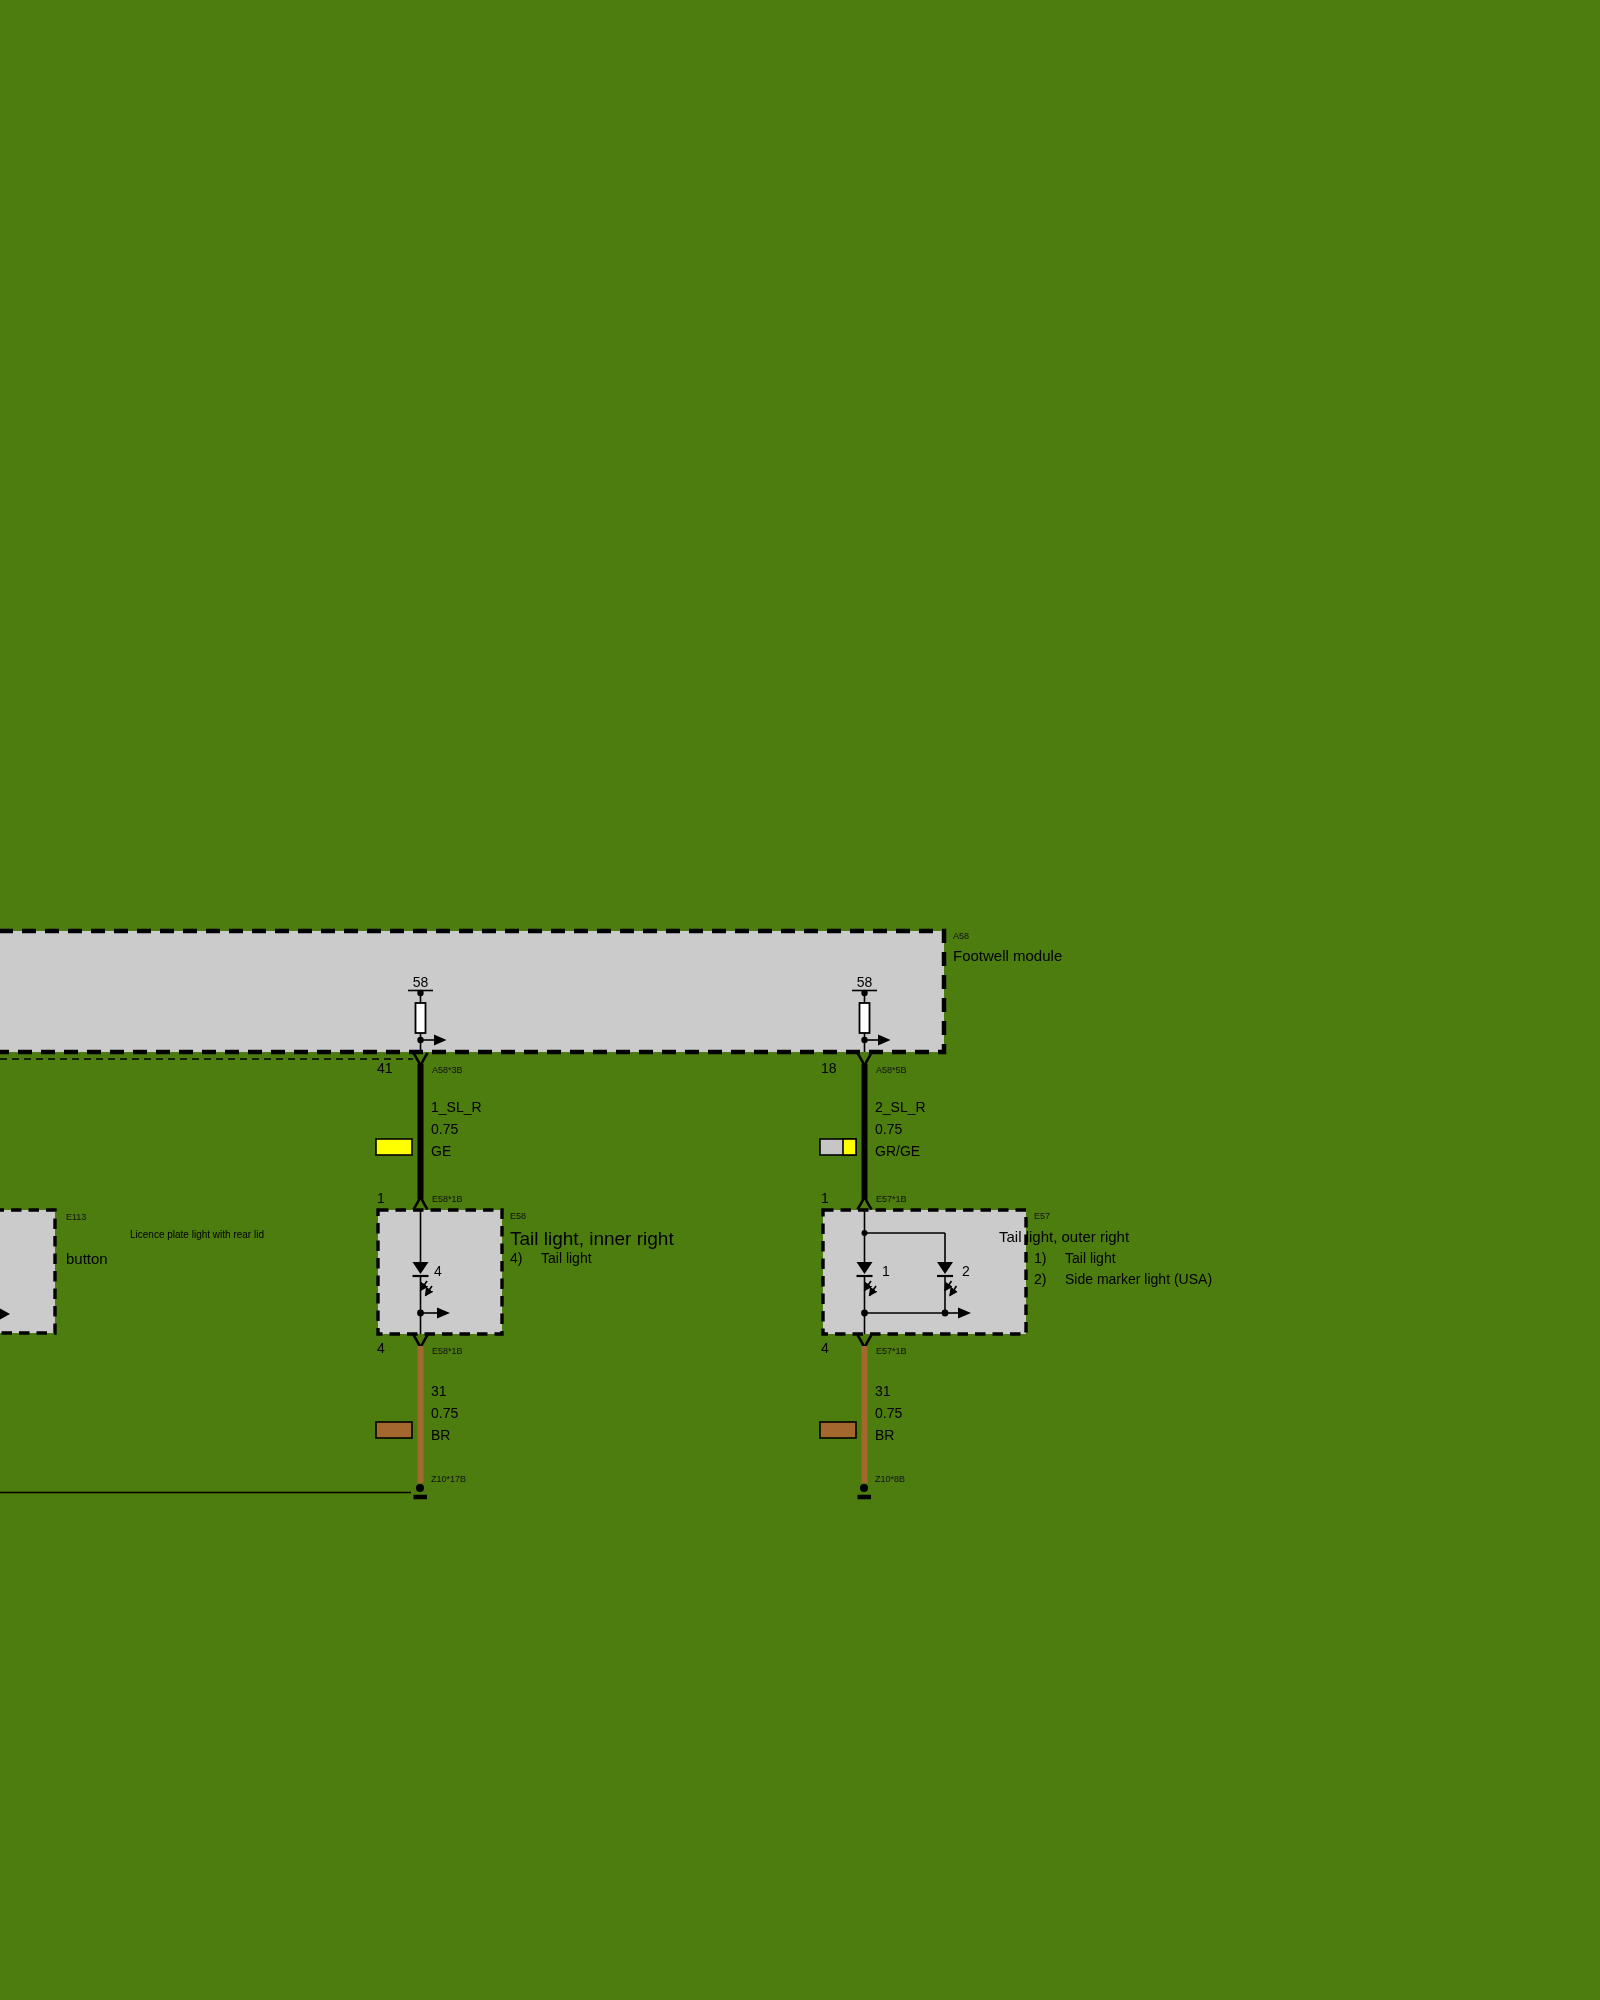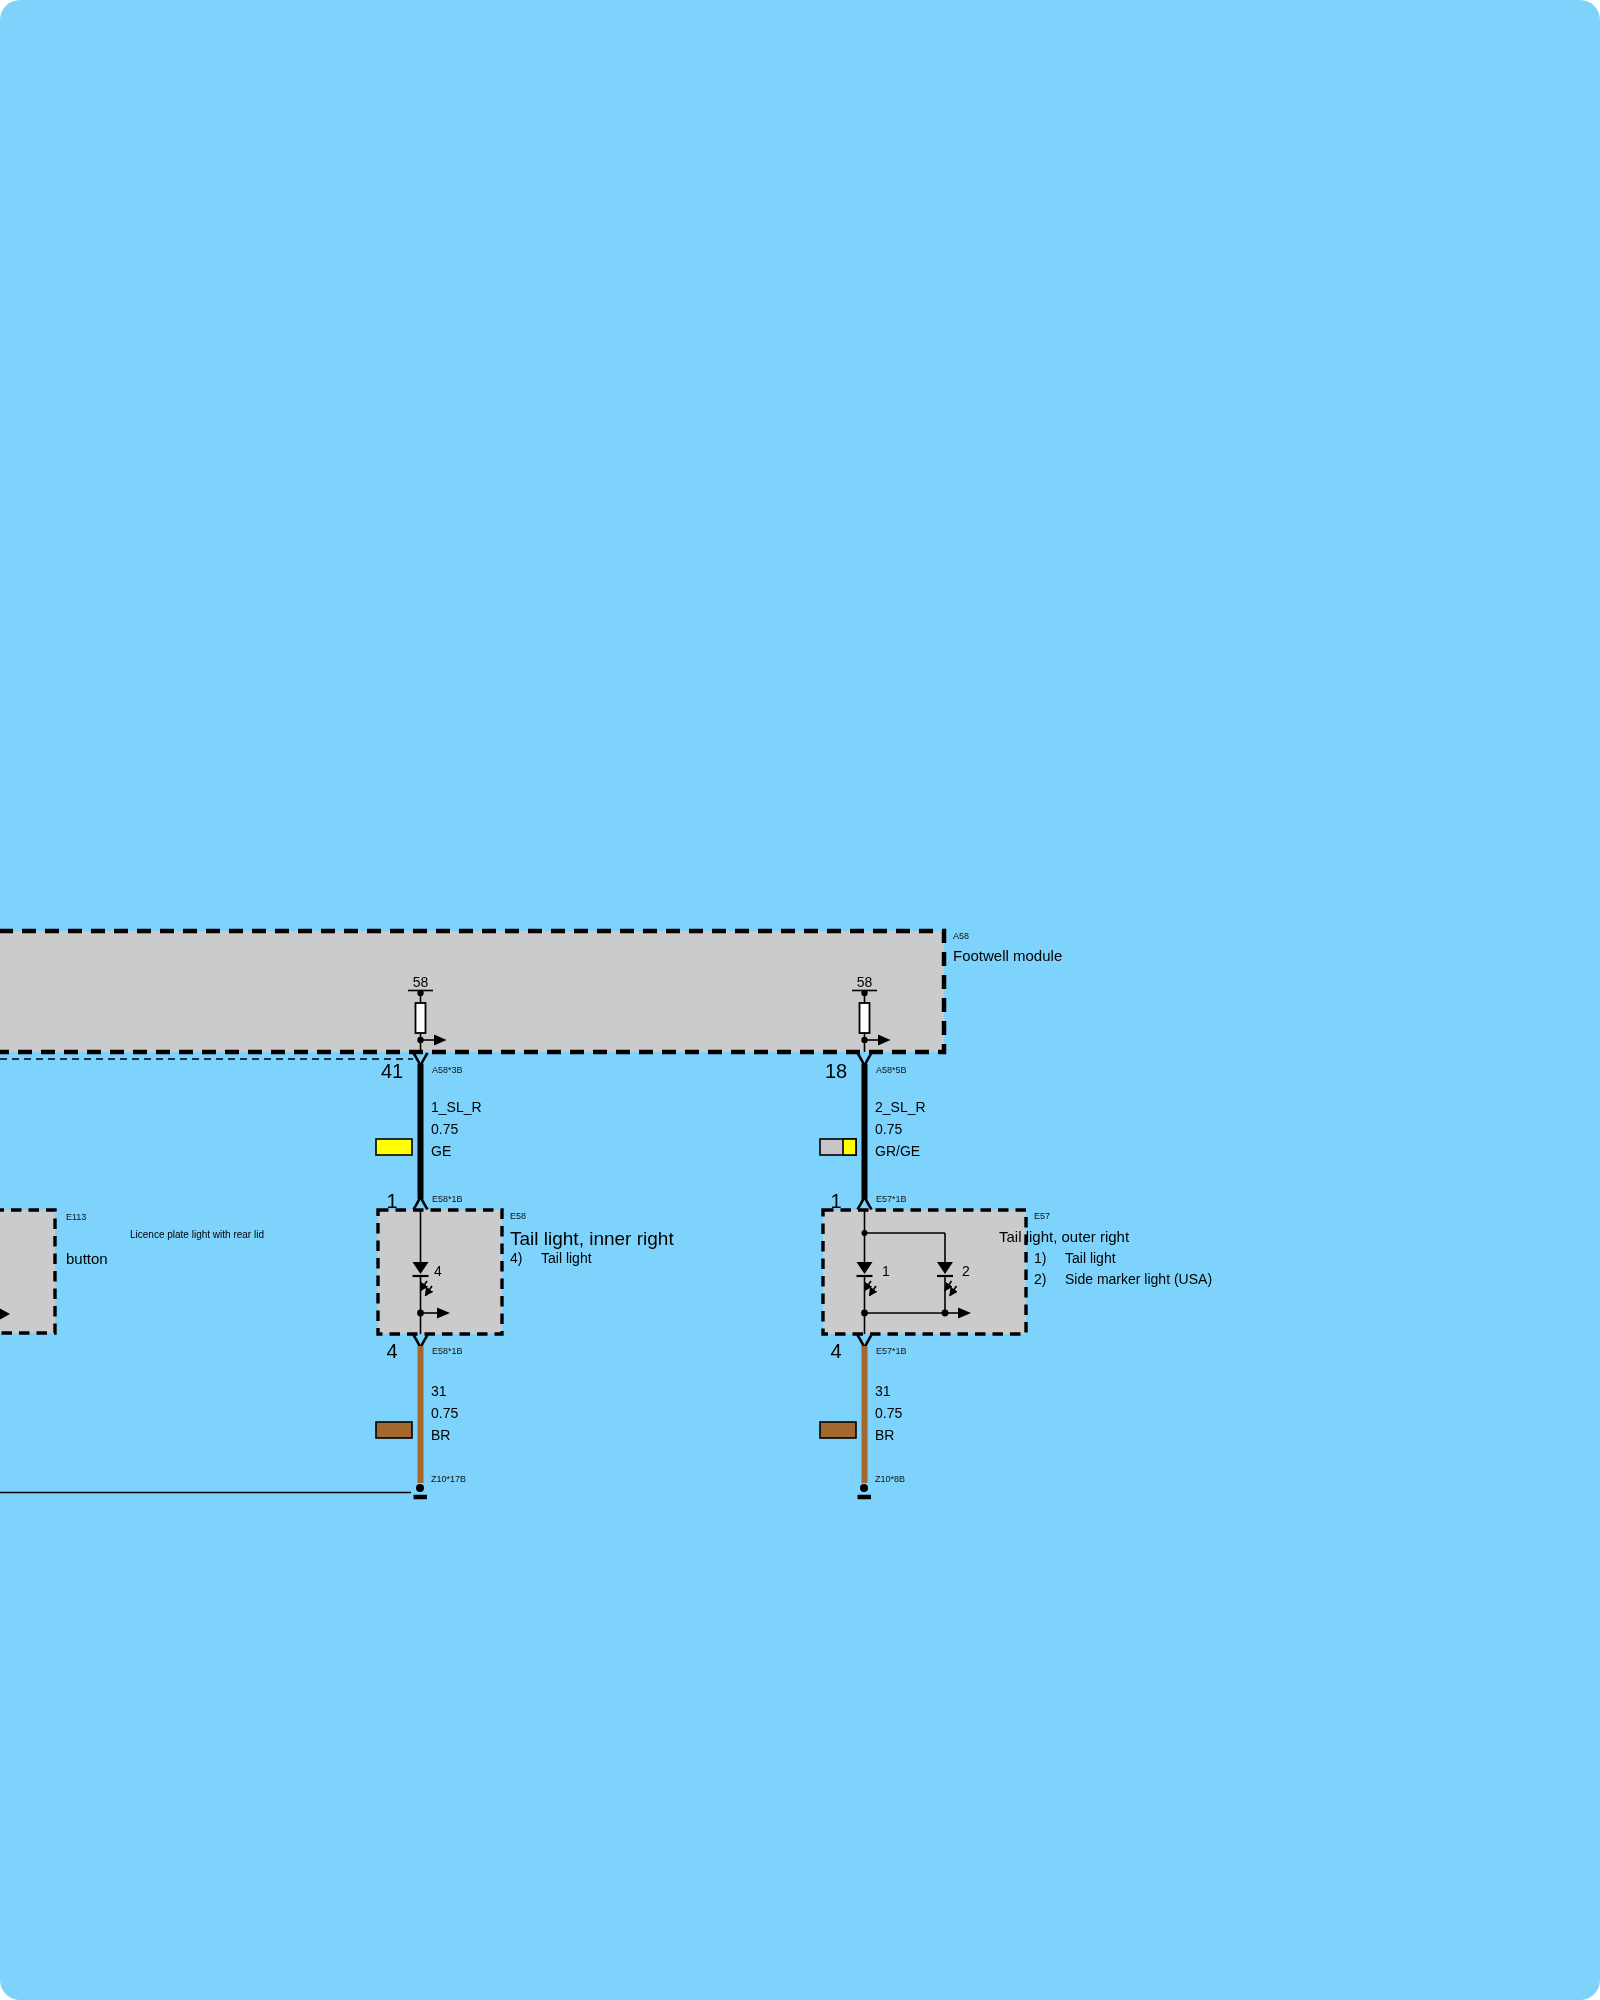--- a/index.html
+++ b/index.html
@@ -1,22 +1,22 @@
 <!DOCTYPE html>
 <html><head>
 <meta charset="utf-8">
 <style>
   html,body{margin:0;padding:0;background:#ffffff;}
   .canvas{
-    position:relative;width:1600px;height:2000px;background:#7dd3fc;overflow:hidden;
-    font-family:"Liberation Sans","DejaVu Sans",sans-serif;color:#000;border-radius:20px;
+    position:relative;width:1600px;height:2000px;background:#4d7c0f;overflow:hidden;
+    font-family:"Liberation Sans","DejaVu Sans",sans-serif;color:#000;
   }
   .lbl{position:absolute;font-size:14px;line-height:1.15;white-space:nowrap;}
   .sm{position:absolute;font-size:9px;line-height:1;white-space:nowrap;color:#111;}
-  .pin{position:absolute;font-size:20px;line-height:1;width:30px;text-align:center;}
+  .pin{position:absolute;font-size:14px;line-height:1;width:30px;text-align:left;}
   .ctr{text-align:center;}
   .legend-row{position:absolute;display:flex;font-size:14px;line-height:1.15;white-space:nowrap;}
   .legend-num{width:31px;flex:0 0 31px;}
   svg{position:absolute;left:0;top:0;}
 </style>
 </head>
 <body>
 
 <div class="canvas">
 

